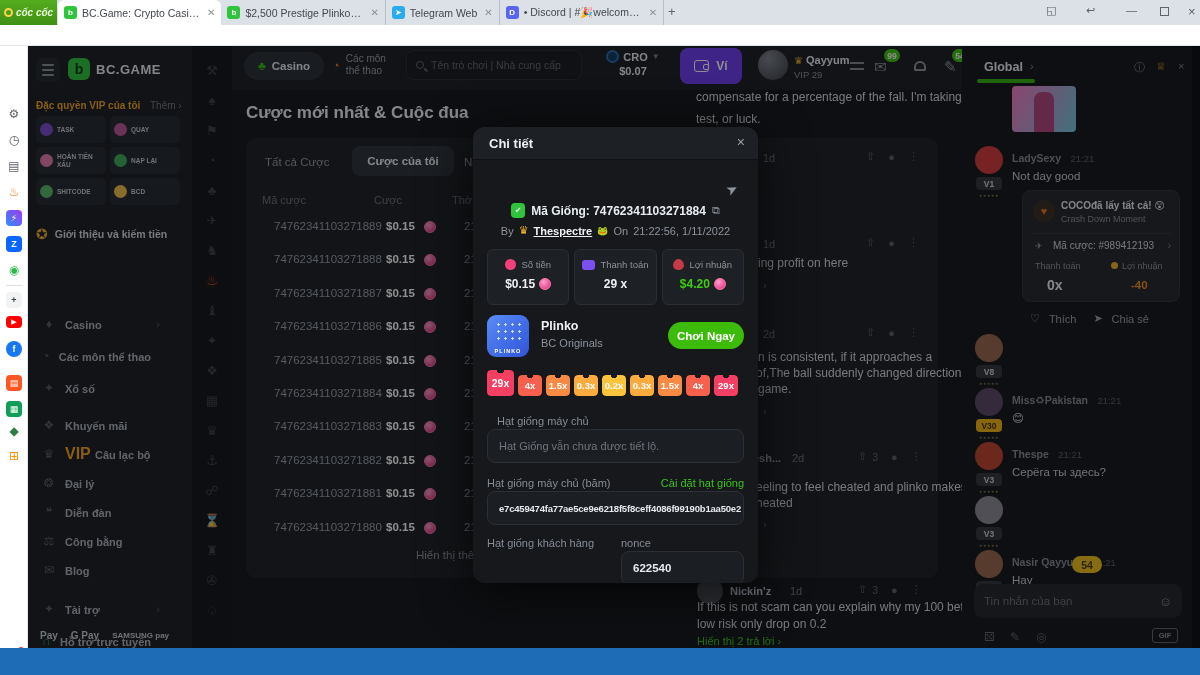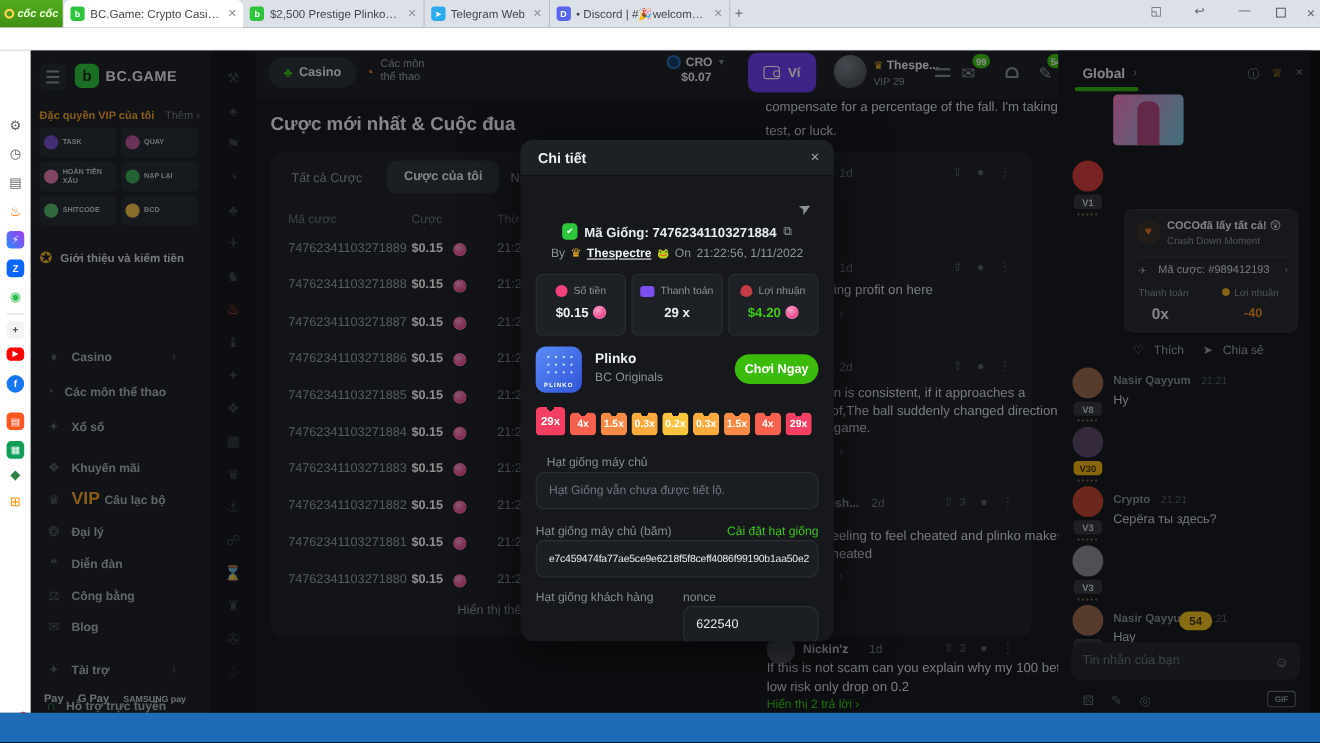--- a/index.html
+++ b/index.html
@@ -102,21 +102,21 @@
   .bell{width:12px;height:10px;border:2px solid #8d949c;border-radius:6px 6px 1px 1px;border-bottom:2.5px solid #8d949c;position:relative}
   
   #main{left:232px;top:90px;width:960px;height:558px;background:#17191d}
   #mtitle{left:14px;top:13px;font-size:17px;font-weight:bold;color:#eef1f4}
   #mcard{left:14px;top:48px;width:692px;height:440px;background:#1e2126;border-radius:10px}
   #tabAll{left:33px;top:66px;font-size:11.5px;color:#969da5}
   #tabMine{left:120px;top:56px;width:102px;height:30px;background:#2e333a;border-radius:8px;display:flex;
     align-items:center;justify-content:center;font-size:11.5px;font-weight:bold;color:#eef1f4}
   #tabNg{left:232px;top:66px;font-size:11.5px;color:#969da5}
   .thc{top:104px;font-size:11px;color:#6e757d}
-  #betrows{left:14px;top:120px;width:692px}
+  #betrows{left:26px;top:120px;width:692px}
   .brow{height:33.4px;position:relative}
   .brow .id{position:absolute;left:16px;top:10px;font-size:11.5px;color:#98a1ab}
   .brow .amt{position:absolute;left:128px;top:10px;font-size:11.5px;font-weight:bold;color:#fff}
   .brow .tc{position:absolute;left:206px;top:10px;font-size:11.5px;color:#98a1ab}
   .bcd{display:inline-block;width:12px;height:12px;border-radius:50%;
     background:radial-gradient(circle at 35% 30%,#ff9ecb,#e8498f 72%);border:1px solid #ff7ab0;vertical-align:-2px}
   .brow .bcd{position:absolute;left:166px;top:11px}
   #showmore{left:184px;top:459px;font-size:11.5px;color:#8d949c}
   
   .cm{position:absolute;font-size:12px;color:#d5dade;white-space:nowrap}
@@ -203,21 +203,21 @@
   #chips{position:absolute;left:14px;top:243px;width:257px;display:flex;gap:4px;align-items:flex-end}
   .chip{width:24px;height:21px;border-radius:4px;color:#fff;font-size:9.5px;font-weight:bold;
     display:flex;align-items:center;justify-content:center;
     -webkit-mask:radial-gradient(circle 3.5px at 50% 0,transparent 96%,#000);
     mask:radial-gradient(circle 3.5px at 50% 0,transparent 96%,#000)}
   #chips .chip:first-child{width:27px;height:26px;font-size:10.5px;box-shadow:0 3px 8px rgba(244,63,94,.6)}
   .mlab{position:absolute;font-size:11px;color:#868d95}
   .minput{position:absolute;height:34px;background:#1b1e23;border:1px solid #2b3036;border-radius:8px;
     display:flex;align-items:center;padding:0 11px;overflow:hidden}
   .minput .mut{font-size:11px;color:#6f767e;white-space:nowrap}
-  .minput .val{font-size:11.5px;font-weight:400;color:#e6eaee;white-space:nowrap}
+  .minput .val{font-size:11.5px;font-weight:700;color:#e6eaee;white-space:nowrap}
   #hashin .val{font-size:9.5px;letter-spacing:-.2px}
   #seedset{position:absolute;right:14px;top:350px;font-size:11px;color:#3bc518}
   
   #taskbar{left:0;top:648px;width:1200px;height:27px;background:#1e6cb5;z-index:30}
 </style>
 </head>
 <body>
 
 <div id="screen">
 
@@ -433,34 +433,38 @@
 
   <div class="abs" id="bchead"></div>
   <div class="abs flex" id="casinopill">
     <span class="g">♣</span>
     <span class="t">Casino</span>
   </div>
   <div class="abs flex" id="sportsit">
     <span class="g">◔</span>
     <span class="t">Các môn thể thao</span>
   </div>
+  <div class="abs flex" id="gsearch">
+    <span class="lens"></span>
+    <span class="ph">Tên trò chơi | Nhà cung cấp</span>
+  </div>
   <div class="abs" id="curr">
     <div class="r1">
         <span class="coin"></span>
       <span class="c">CRO</span>
       <span class="dd">▼</span>
       </div>
     <div class="bal">$0.07</div>
   </div>
   <div class="abs flex" id="vibtn">
     <span class="wallet"></span>
     <span class="t">Ví</span>
   </div>
   <div class="abs" id="hav"></div>
-  <div class="abs" id="huser"><span class="cr">♛</span> <span>Thespe...</span></div>
+  <div class="abs" id="huser"><span class="cr">♛</span> <span>Qayyum...</span></div>
   <div class="abs" id="hvip">VIP 29</div>
   <div class="abs" id="hmenu"></div>
   <span class="abs hico" style="left:874px">✉</span>
   <div class="abs badge" style="left:884px">99</div>
   <span class="abs" style="left:914px;top:61px">
       <i class="bell" style="display:block"></i>
     </span>
   <span class="abs hico" style="left:944px">✎</span>
   <div class="abs badge" style="left:952px">54</div>
 
@@ -599,20 +603,25 @@
     <div class="abs" id="gif">
         <i></i>
       </div>
 
     <div class="cmsgwrap" style="top:100px">
       <div class="cmsg">
         <div class="lcol">
           <span class="cav" style="background: rgb(214, 59, 59);"></span>
           <span class="vb">V1</span>
           <span class="meds">●●●●●</span>
+        </div>
+        <div class="rcol">
+          <span class="cname">LadySexy</span>
+          <span class="ctime">21:21</span>
+          <div class="ctext">Not day good</div>
         </div>
       </div>
     </div>
     <div class="abs" id="ccard">
       <span class="hic">♥</span>
       <span class="t1">COCOđã lấy tất cả! 😲</span>
       <span class="t2">Crash Down Moment</span>
       <span class="dv"></span>
       <span class="pl">✈</span>
       <span class="bet">Mã cược: #989412193</span>
@@ -631,41 +640,41 @@
     </div>
 
     <div class="cmsgwrap" style="top:288px">
 
     <div class="cmsg">
         <div class="lcol">
           <span class="cav" style="background: rgb(156, 107, 79);"></span>
           <span class="vb">V8</span>
           <span class="meds">●●●●●</span>
         </div>
-        <div class="rcol">
-          <span class="cname">Nasir Qayyum</span>
-          <span class="ctime">21:21</span>
-          <div class="ctext"><span class="mention"></span><span>Hy</span></div>
-        </div>
       </div>
         <div class="cmsg">
         <div class="lcol">
           <span class="cav" style="background: rgb(91, 74, 102);"></span>
           <span class="vb" style="background: rgb(245, 182, 15); color: rgb(69, 50, 0);">V30</span>
           <span class="meds">●●●●●</span>
         </div>
+        <div class="rcol">
+          <span class="cname">Miss♻Pakistan</span>
+          <span class="ctime">21:21</span>
+          <div class="ctext"><span class="mention"></span><span>😊</span></div>
+        </div>
       </div>
         <div class="cmsg">
         <div class="lcol">
           <span class="cav" style="background: rgb(194, 69, 47);"></span>
           <span class="vb">V3</span>
           <span class="meds">●●●●●</span>
         </div>
         <div class="rcol">
-          <span class="cname">Crypto</span>
+          <span class="cname">Thespe</span>
           <span class="ctime">21:21</span>
           <div class="ctext"><span class="mention"></span><span>Серёга ты здесь?</span></div>
         </div>
       </div>
         <div class="cmsg">
         <div class="lcol">
           <span class="cav" style="background: rgb(141, 141, 149);"></span>
           <span class="vb">V3</span>
           <span class="meds">●●●●●</span>
         </div>

